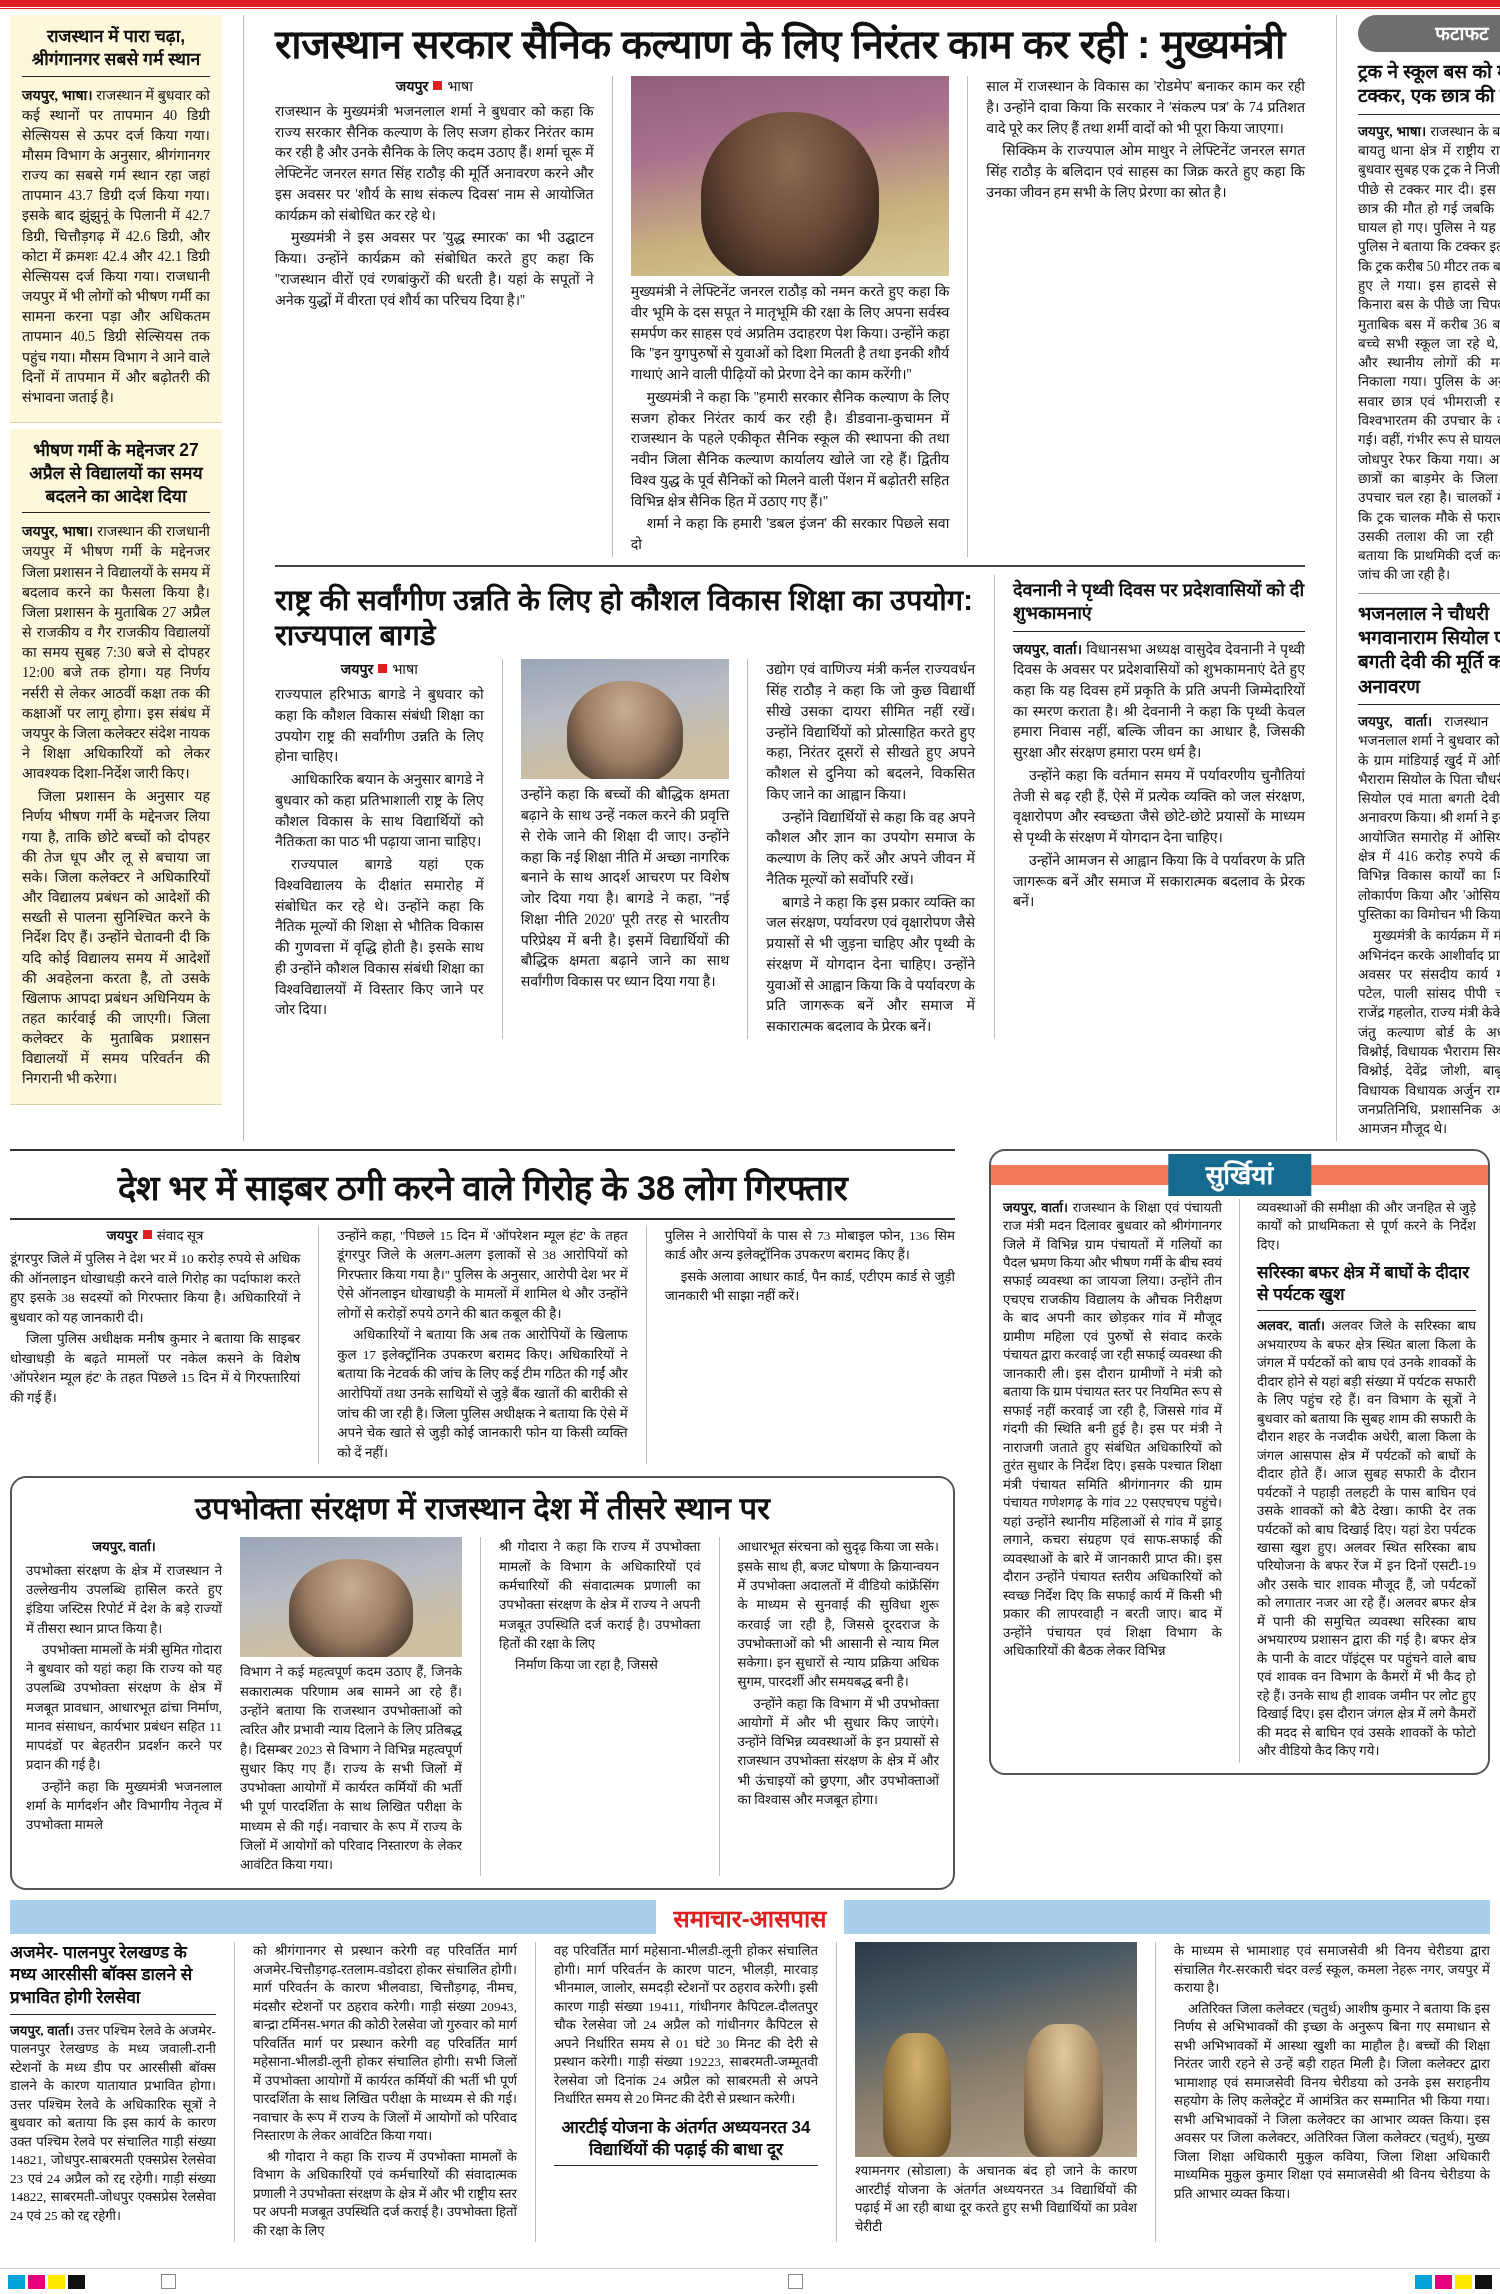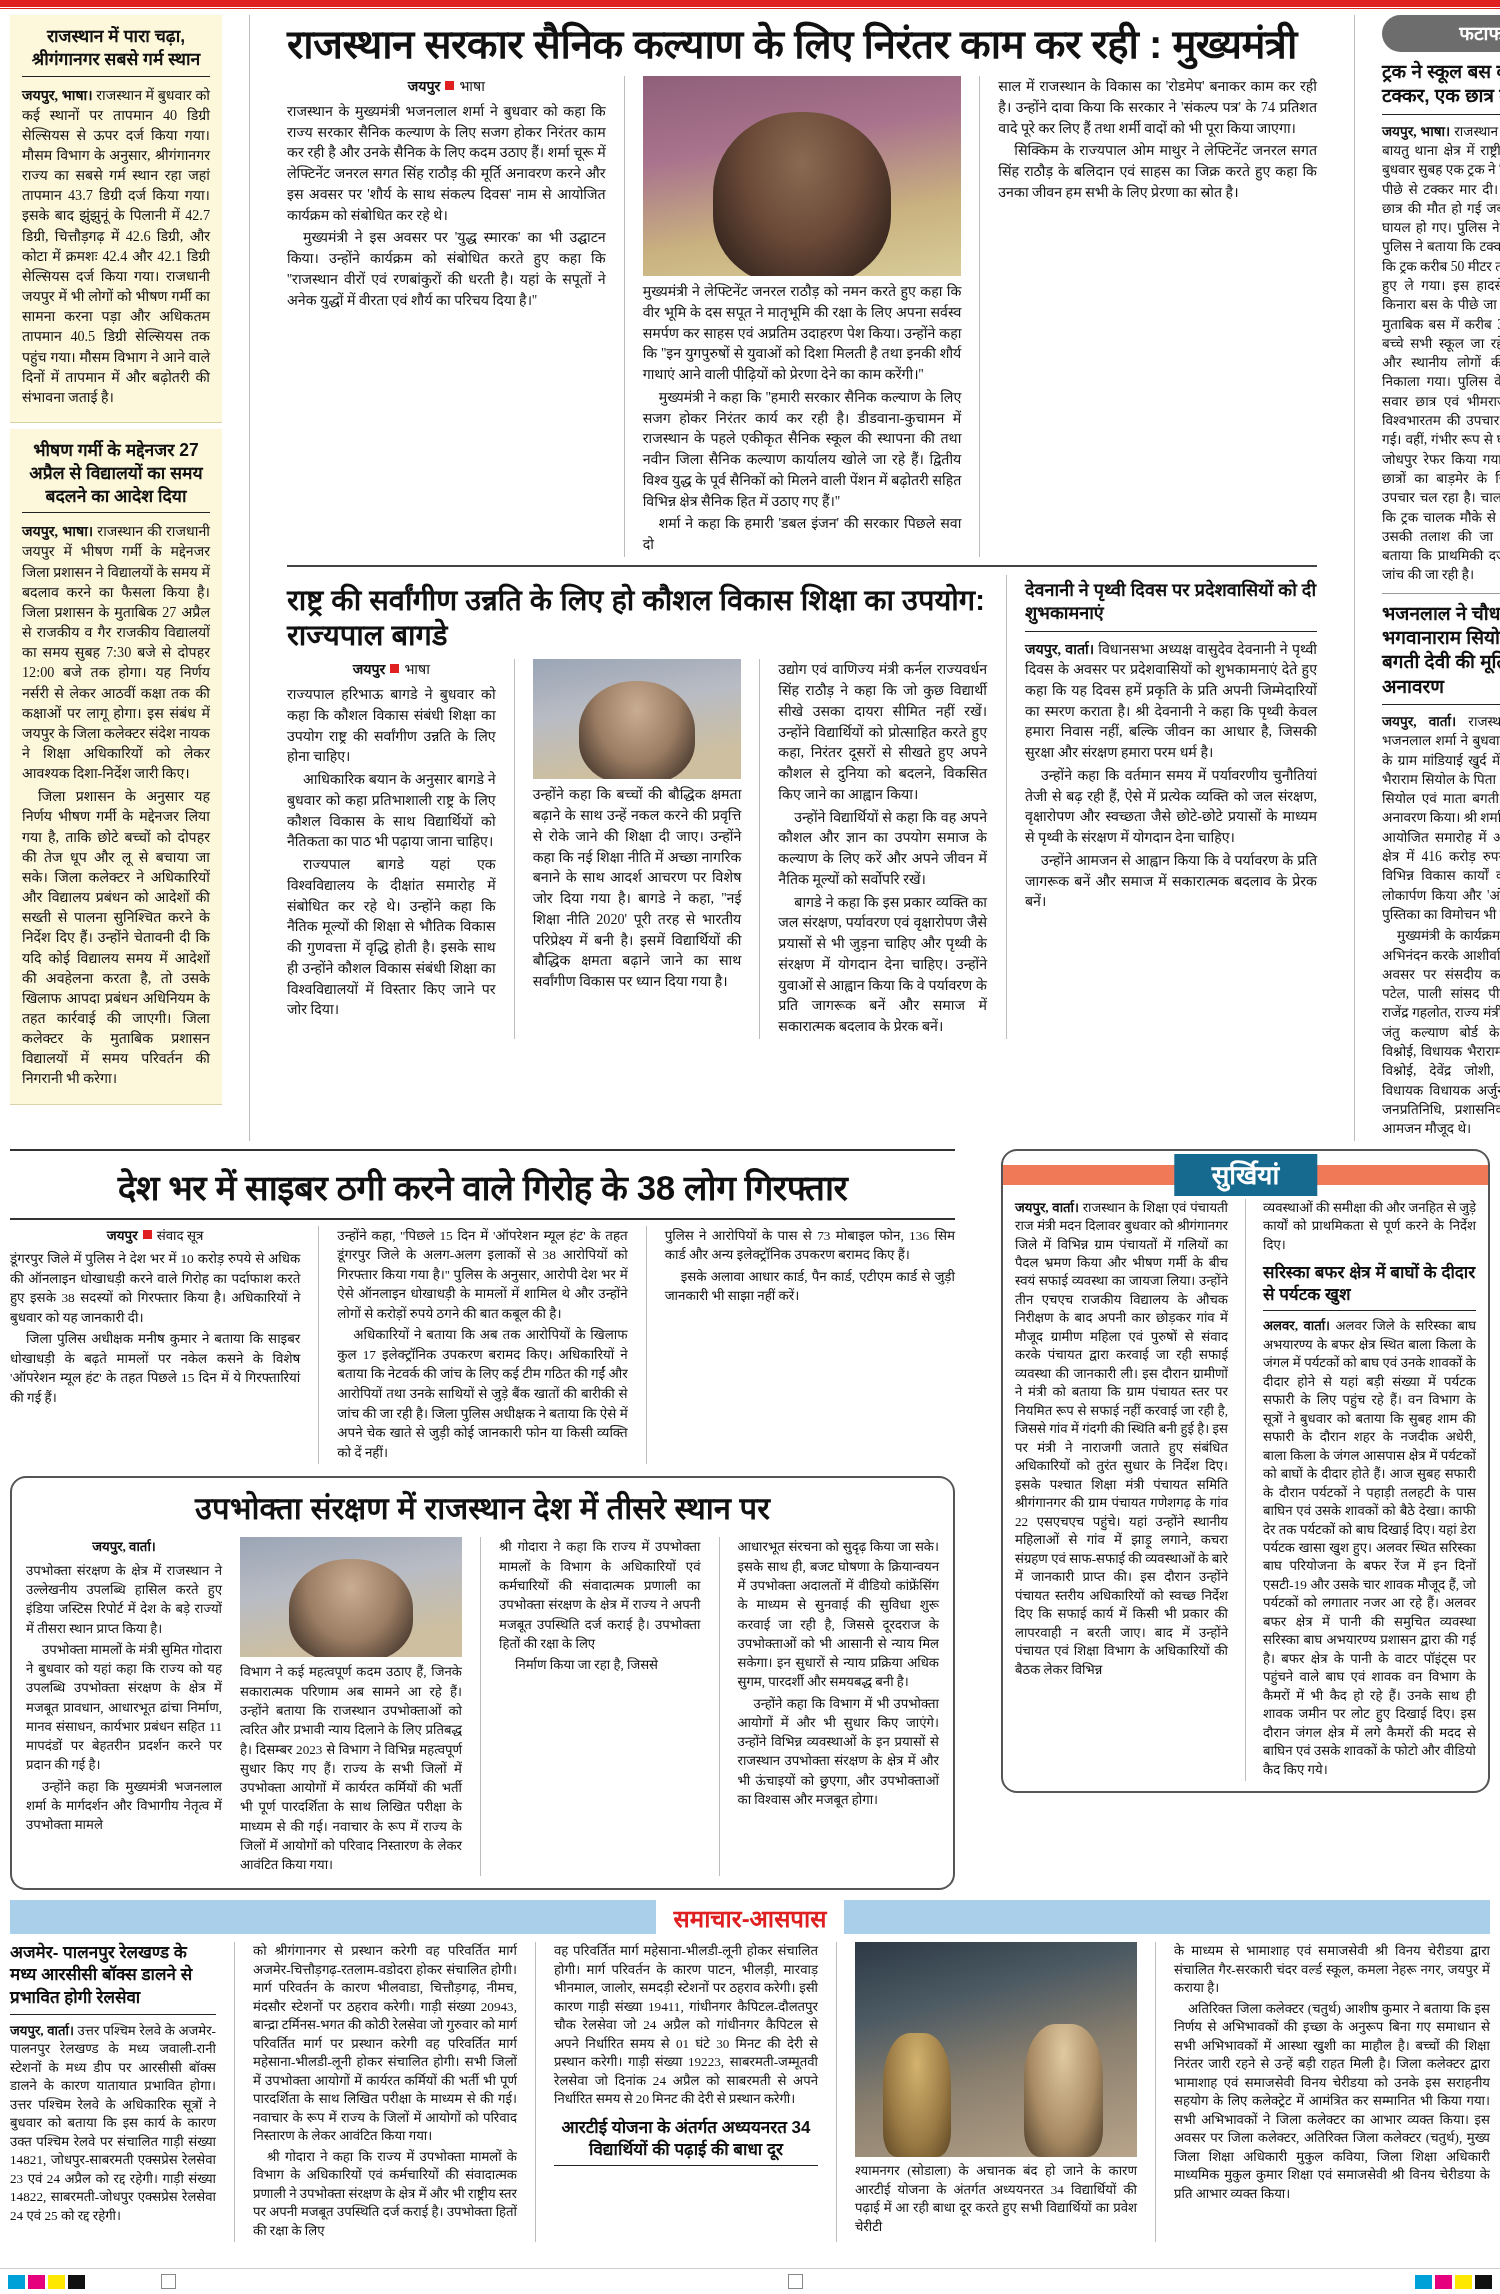--- a/index.html
+++ b/index.html
@@ -79,21 +79,21 @@
   .rule-red-double {
     height: 4px; border-top: 2px solid #e02020; border-bottom: 1px solid #e02020;
     background: #fff;
   }
 
   
   .cols {
     display: flex;
     width: 100%;
     padding: 0 10px;
-    gap: 18px;
+    gap: 12px;
   }
   .sidebar-left { width: 212px; flex: 0 0 212px; }
   .center-zone  { width: 1050px; flex: 0 0 1050px; padding: 0 10px; }
   .sidebar-right{ width: 208px; flex: 0 0 208px; }
 
   .vrule { width: 1px; background: #bdbdbd; flex: 0 0 1px; margin: 0 9px; }
 
   
   .yellowbox {
     background: #fdf8dc;

